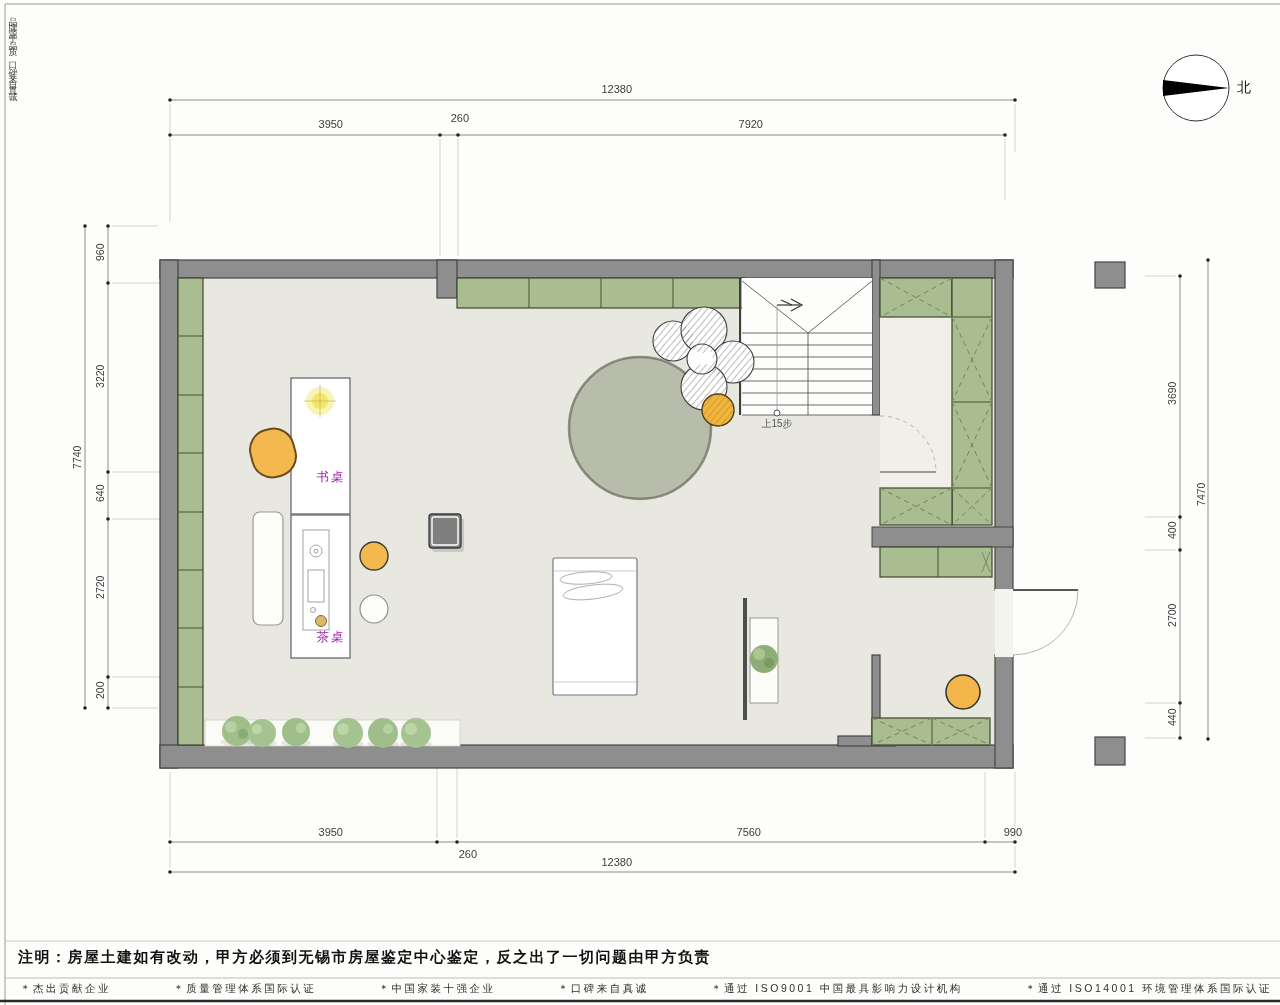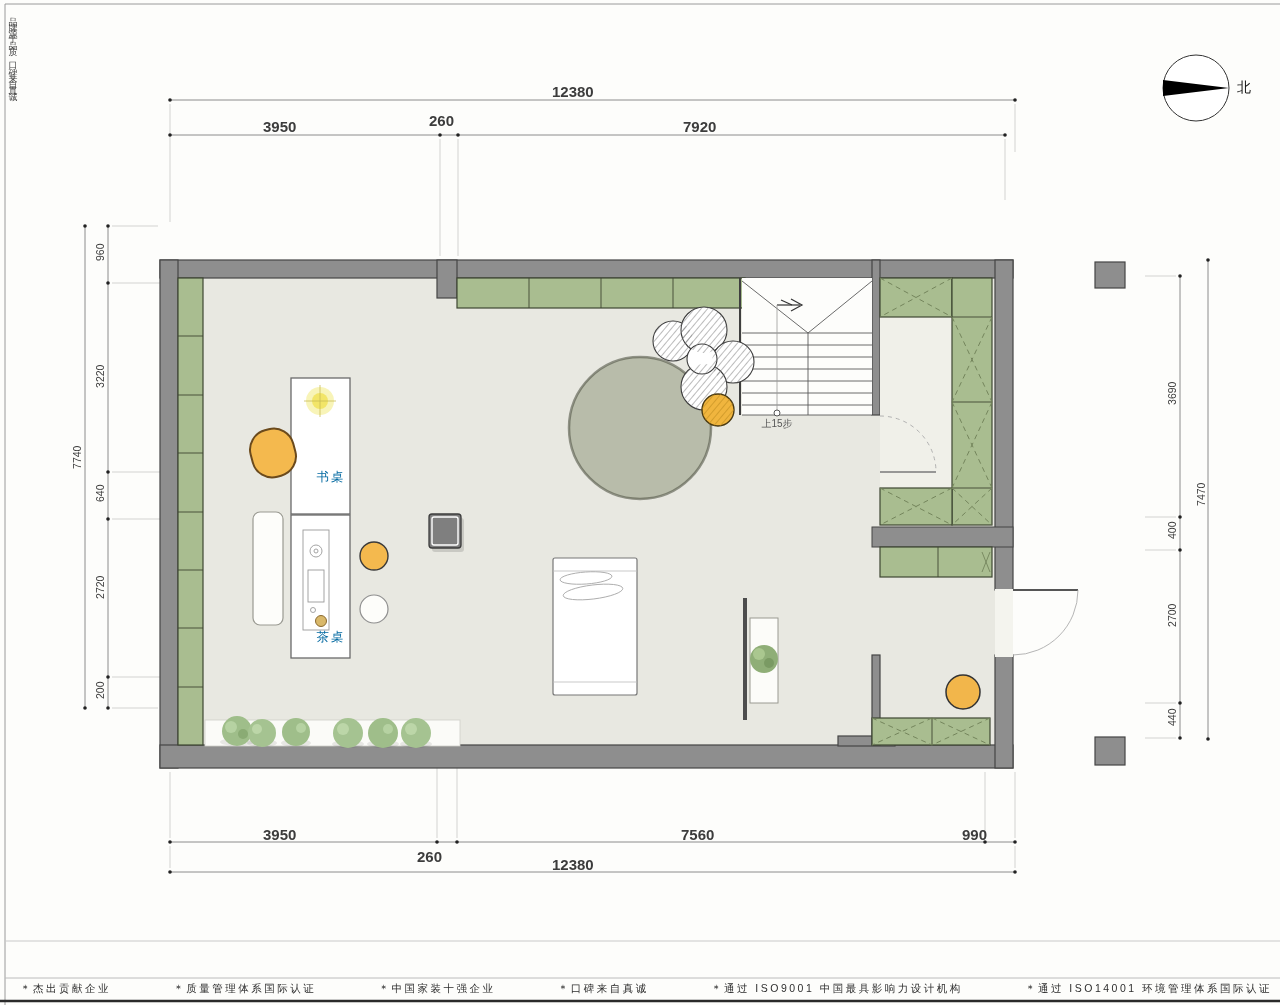--- a/index.html
+++ b/index.html
@@ -1,22 +1,22 @@
 <!DOCTYPE html>
 <html><head>
 <meta charset="utf-8">
 <style>
   html,body{margin:0;padding:0;background:#fff;}
   #canvas{position:relative;width:1280px;height:1005px;background:#fdfdfb;overflow:hidden;
           font-family:"Liberation Sans","DejaVu Sans",sans-serif;}
   svg{position:absolute;left:0;top:0;}
-  .lbl{position:absolute;font-size:15px;color:#3c3c3c;text-align:left;white-space:nowrap;line-height:1;font-weight:bold;}
+  .lbl{position:absolute;font-size:11px;color:#3c3c3c;text-align:right;white-space:nowrap;line-height:1;}
   .vlbl{position:absolute;width:44px;font-size:10.5px;color:#3c3c3c;text-align:center;white-space:nowrap;
         transform:rotate(-90deg);line-height:1;}
-  .planlbl{position:absolute;font-size:12.5px;color:#0369a1;text-align:center;letter-spacing:2px;line-height:1;}
+  .planlbl{position:absolute;font-size:12.5px;color:#a21caf;text-align:center;letter-spacing:2px;line-height:1;}
   .stairlbl{position:absolute;font-size:10px;color:#555;text-align:center;line-height:1;}
   .northlbl{position:absolute;font-size:14px;color:#111;line-height:1;}
   .sidetext{position:absolute;left:8px;top:10px;writing-mode:vertical-rl;font-size:9px;color:#444;
             letter-spacing:6px;line-height:1;}
   .note{position:absolute;left:18px;top:948px;font-size:15px;font-weight:bold;color:#111;
         letter-spacing:1.5px;white-space:nowrap;}
   .footer{position:absolute;left:14px;top:982px;width:1252px;display:flex;justify-content:space-between;
           font-size:10.5px;color:#2e2e2e;letter-spacing:2.5px;white-space:nowrap;margin-left:6px;}
 </style>
 </head>
@@ -319,20 +319,21 @@
 <div class="vlbl" style="left:1150px;top:388px;">3690</div>
 <div class="vlbl" style="left:1150px;top:525px;">400</div>
 <div class="vlbl" style="left:1150px;top:610px;">2700</div>
 <div class="vlbl" style="left:1150px;top:712px;">440</div>
 <div class="vlbl" style="left:1179px;top:489px;">7470</div>
 
 <div class="planlbl" style="left:303px;top:471px;width:56px;">书桌</div>
 <div class="planlbl" style="left:303px;top:631px;width:56px;">茶桌</div>
 <div class="stairlbl" style="left:750px;top:419px;width:54px;">上15步</div>
 
+<div class="note">注明：房屋土建如有改动，甲方必须到无锡市房屋鉴定中心鉴定，反之出了一切问题由甲方负责</div>
 <div class="footer">
   <span>＊杰出贡献企业</span>
   <span>＊质量管理体系国际认证</span>
   <span>＊中国家装十强企业</span>
   <span>＊口碑来自真诚</span>
   <span>＊通过 ISO9001 中国最具影响力设计机构</span>
   <span>＊通过 ISO14001 环境管理体系国际认证</span>
 </div>
 
 </div>

